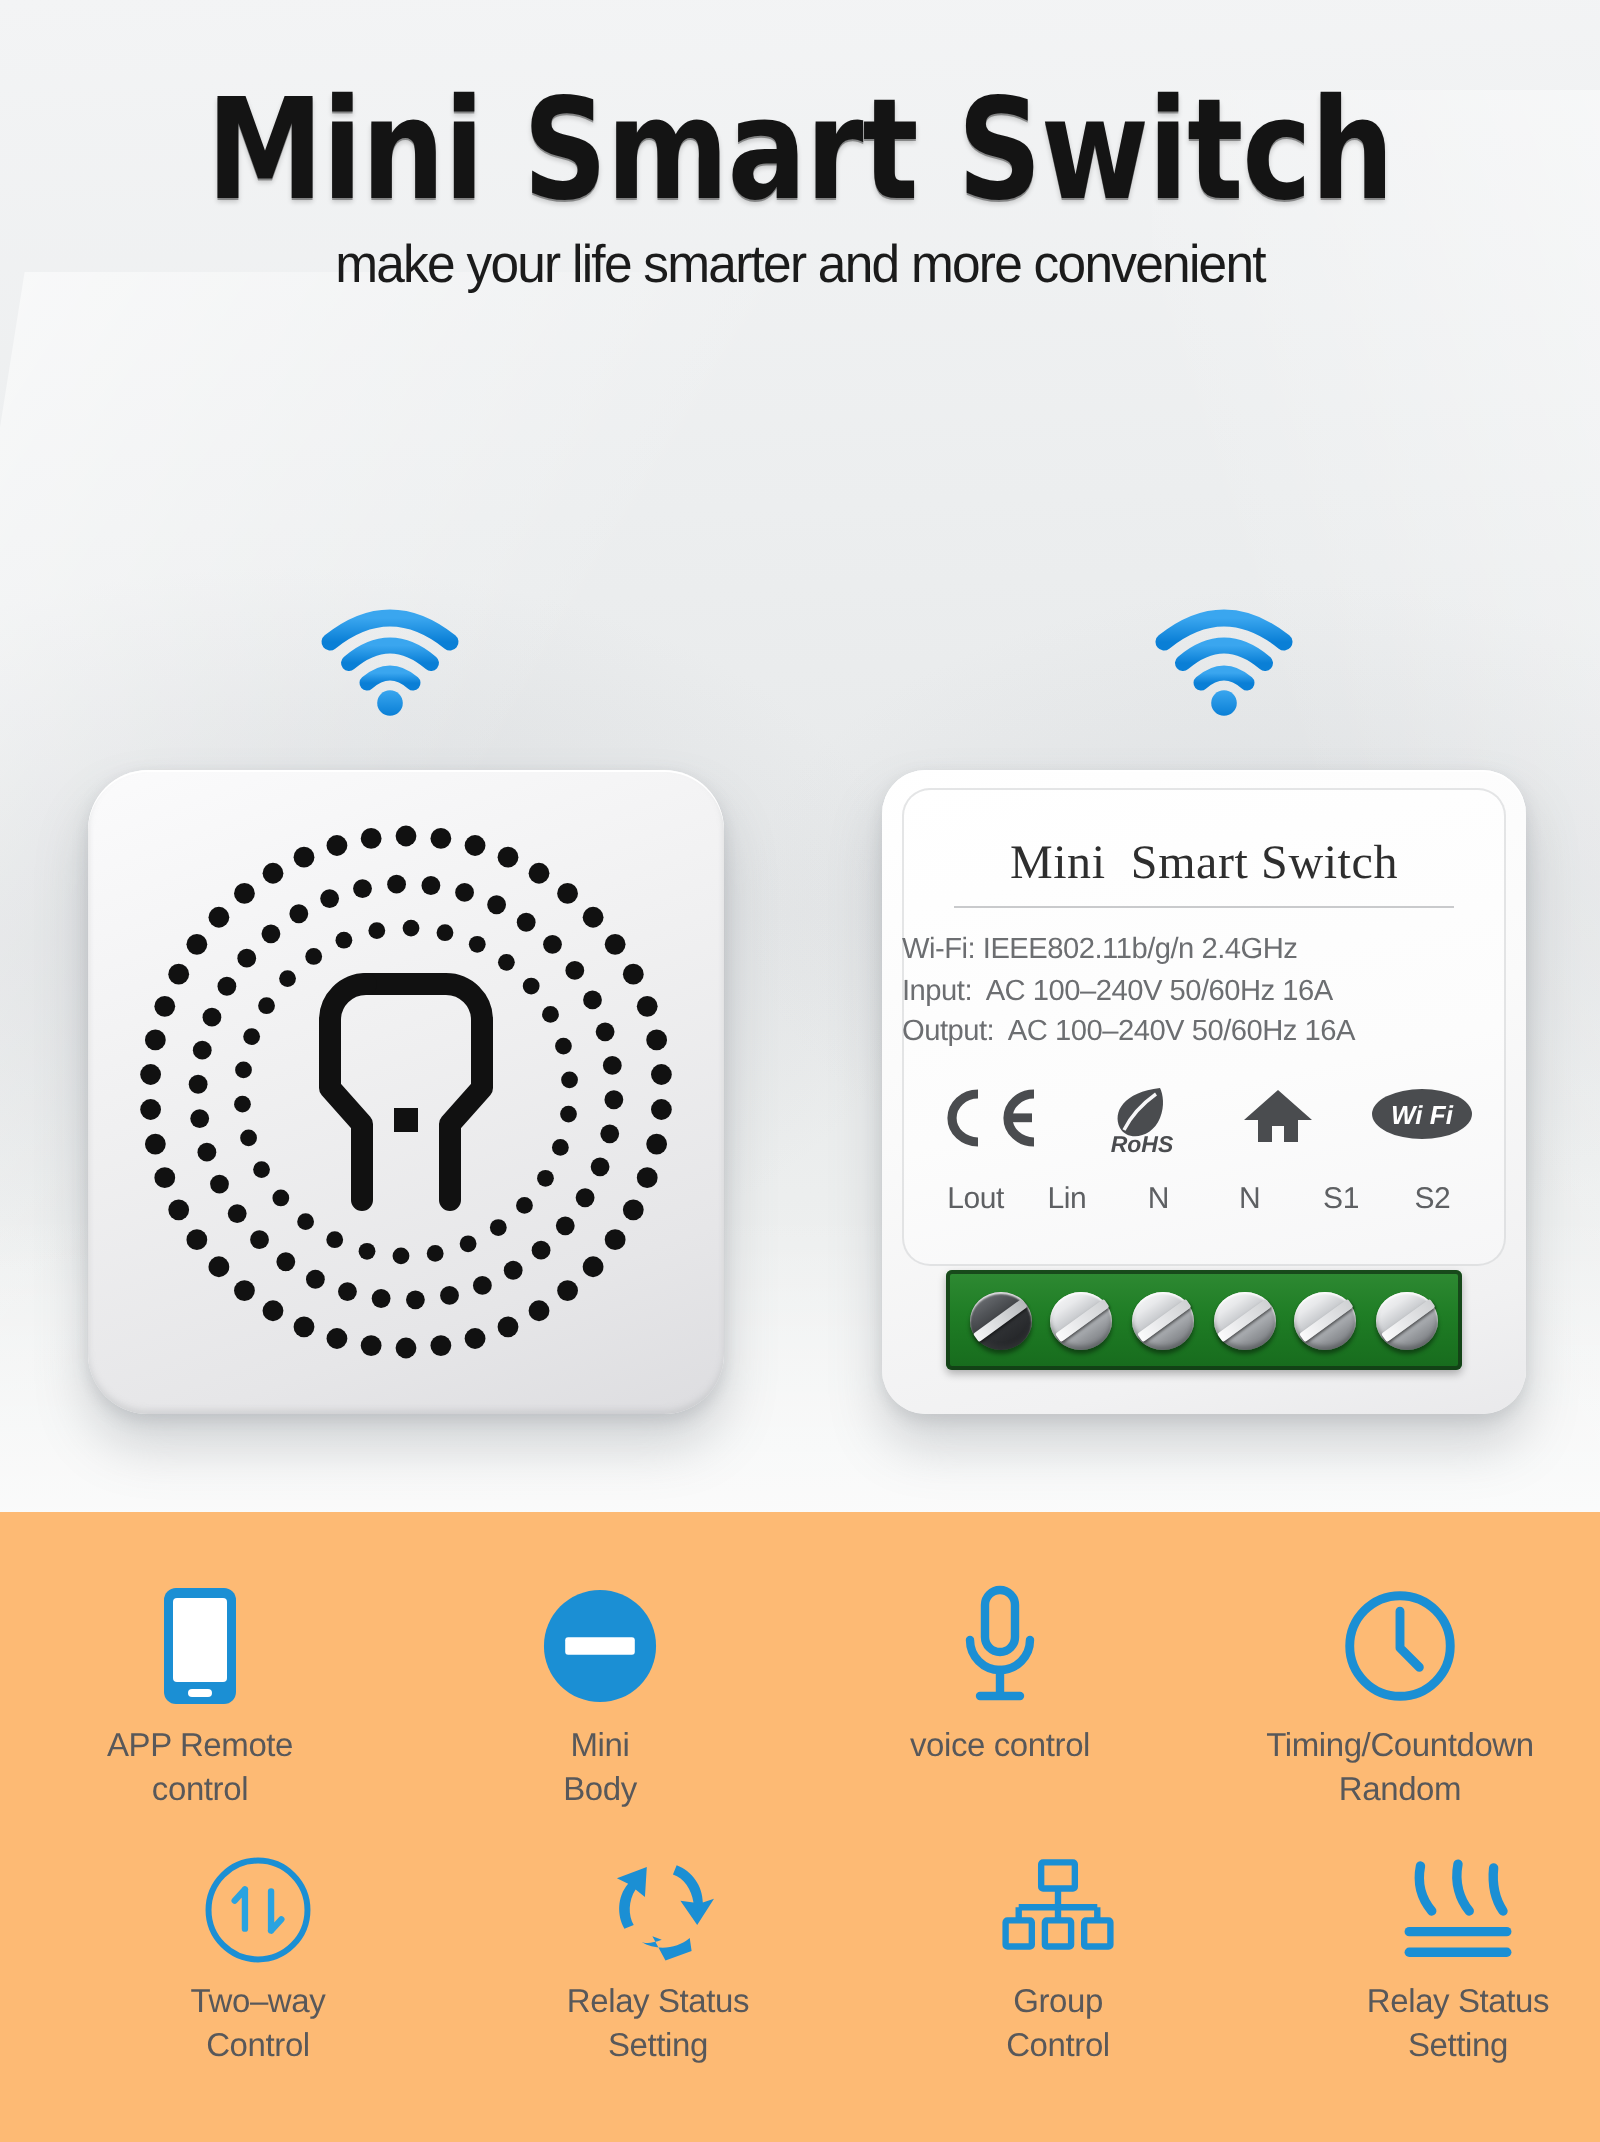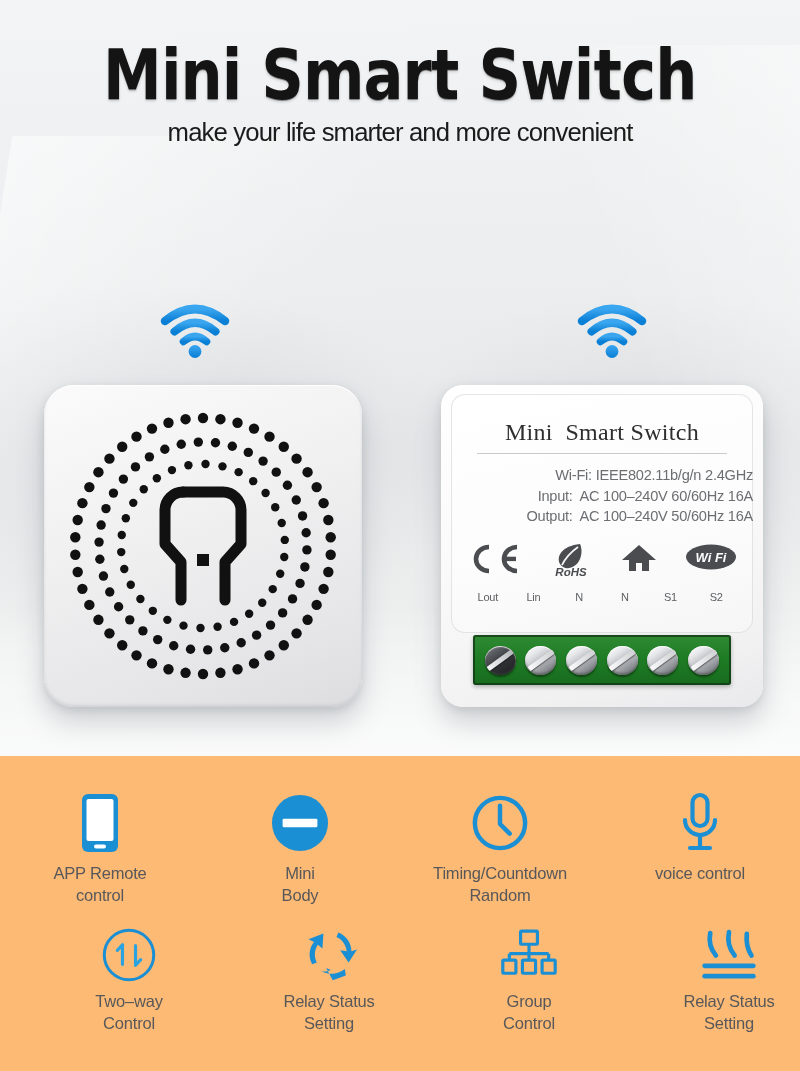--- a/index.html
+++ b/index.html
@@ -171,21 +171,21 @@
     white-space: pre;
   }
   .label-rule {
     margin: 7px auto 0 auto;
     width: 250px;
     height: 1px;
     background: #c9cacc;
   }
   .spec-lines {
     margin: 11px 0 0 0;
-    text-align: right;
+    text-align: left;
   }
   .spec-line {
     font-size: 14.6px;
     line-height: 1.42;
     color: #6c6e71;
     letter-spacing: -0.25px;
     white-space: pre;
   }
   .cert-row {
     display: flex;
@@ -202,21 +202,21 @@
     display: flex;
     justify-content: center;
     align-items: flex-end;
     gap: 0;
     margin-top: 15px;
     padding: 0 14px;
   }
   .terminal-label {
     flex: 1 1 0;
     text-align: center;
-    font-size: 11px;
+    font-size: 15px;
     color: #5e6063;
     letter-spacing: -0.2px;
   }
   .terminal-block {
     position: absolute;
     left: 32px;
     right: 32px;
     bottom: 22px;
     height: 50px;
     border-radius: 3px;
@@ -468,21 +468,21 @@
       </div>
     </div>
 
     <div class="dev-right">
       <div class="dev-right-panel">
         <div class="label-title">Mini  Smart Switch</div>
         <div class="label-rule"></div>
 
         <div class="spec-lines">
           <div class="spec-line">Wi-Fi: IEEE802.11b/g/n 2.4GHz</div>
-          <div class="spec-line">Input:  AC 100–240V 60/60Hz 16A</div>
+          <div class="spec-line">Input:  AC 100–240V 50/60Hz 16A</div>
           <div class="spec-line">Output:  AC 100–240V 50/60Hz 16A</div>
         </div>
 
         <div class="cert-row">
           <div class="cert">
             <svg viewBox="0 0 54 34" width="54" height="34">
               <path d="M22 5 A13 12 0 1 0 22 29" stroke="#4a4c4f" stroke-width="4.6" fill="none" stroke-linecap="butt"></path>
               <path d="M50 5 A13 12 0 1 0 50 29" stroke="#4a4c4f" stroke-width="4.6" fill="none" stroke-linecap="butt"></path>
               <rect x="36" y="14.7" width="13" height="4.4" fill="#4a4c4f"></rect>
             </svg>
@@ -562,39 +562,39 @@
             <circle cx="30" cy="30" r="29" fill="#1b8fd4"></circle>
             <rect x="12" y="25.5" width="36" height="9" rx="1.5" fill="#ffffff"></rect>
           </svg>
         </div>
         <div class="feat-label">Mini
 Body</div>
       </div>
 
       <div class="feat">
         <div class="feat-icon">
-          <svg viewBox="0 0 60 60" width="58" height="58">
-            <circle cx="30" cy="30" r="26" stroke="#1b8fd4" stroke-width="4.6" fill="none"></circle>
-            <path d="M30 12 V31 L40 41" stroke="#1b8fd4" stroke-width="4.6" fill="none" stroke-linecap="round" stroke-linejoin="round"></path>
-          </svg>
-        </div>
-        <div class="feat-label">Timing/Countdown
-Random</div>
-      </div>
-
-      <div class="feat">
-        <div class="feat-icon">
           <svg viewBox="0 0 44 62" width="44" height="62">
             <rect x="14.5" y="3" width="15" height="31" rx="7.5" stroke="#1b8fd4" stroke-width="4.2" fill="none"></rect>
             <path d="M7 28 A15 15 0 0 0 37 28" stroke="#1b8fd4" stroke-width="4.2" fill="none" stroke-linecap="round"></path>
             <path d="M22 43 V54" stroke="#1b8fd4" stroke-width="4.2" stroke-linecap="round"></path>
             <path d="M12 56 H32" stroke="#1b8fd4" stroke-width="4.2" stroke-linecap="round"></path>
           </svg>
         </div>
         <div class="feat-label">voice control</div>
+      </div>
+
+      <div class="feat">
+        <div class="feat-icon">
+          <svg viewBox="0 0 60 60" width="58" height="58">
+            <circle cx="30" cy="30" r="26" stroke="#1b8fd4" stroke-width="4.6" fill="none"></circle>
+            <path d="M30 12 V31 L40 41" stroke="#1b8fd4" stroke-width="4.6" fill="none" stroke-linecap="round" stroke-linejoin="round"></path>
+          </svg>
+        </div>
+        <div class="feat-label">Timing/Countdown
+Random</div>
       </div>
     </div>
 
     <div class="feat-row feat-row-2">
 
       <div class="feat">
         <div class="feat-icon">
           <svg viewBox="0 0 60 60" width="56" height="56">
             <circle cx="30" cy="30" r="26.5" stroke="#1b8fd4" stroke-width="3.2" fill="none"></circle>
             <path d="M23 40 V19 M17.5 25 L23 19" stroke="#2aa3e0" stroke-width="3.4" fill="none" stroke-linecap="round" stroke-linejoin="round"></path>

